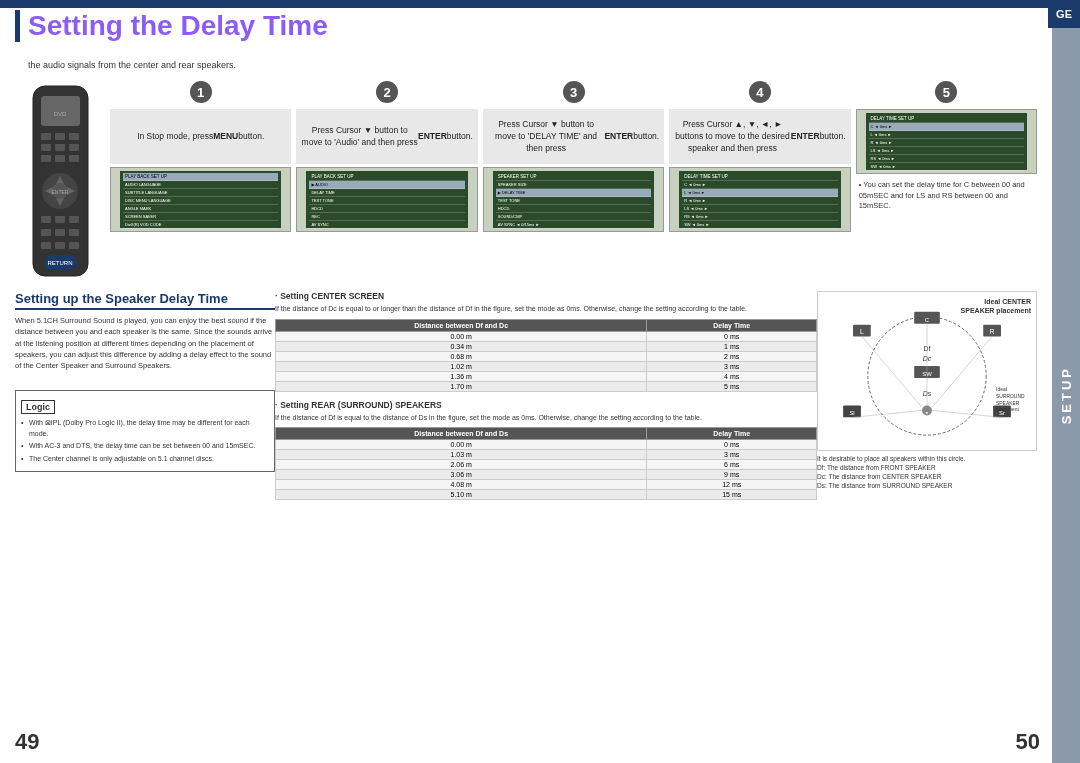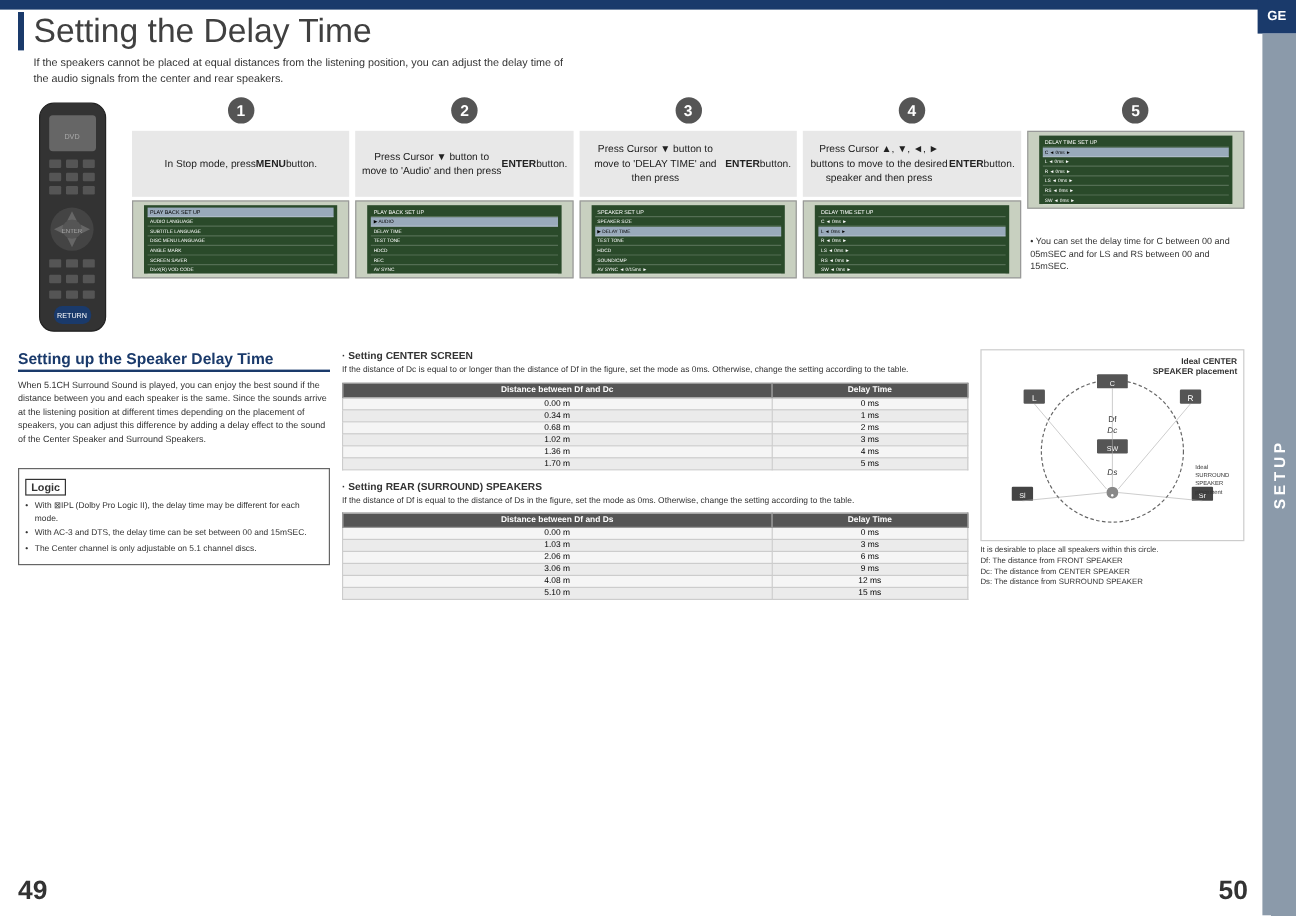--- a/index.html
+++ b/index.html
@@ -62,22 +62,22 @@
       top: 0;
       left: 0;
       right: 28px;
       bottom: 0;
       padding: 10px 15px;
     }
 
     
     .page-title {
       font-size: 28px;
-      font-weight: normal;
-      color: #404040;
+      font-weight: bold;
+      color: #8b5cf6;
       margin-bottom: 4px;
       border-left: 5px solid #1a3a6b;
       padding-left: 8px;
     }
 
     .subtitle-text {
       font-size: 9px;
       color: #333;
       margin-bottom: 10px;
       padding-left: 13px;
@@ -184,28 +184,27 @@
       color: #000;
     }
 
     
     .step5-note {
       font-size: 7.5px;
       color: #333;
       line-height: 1.4;
       padding: 3px;
       text-align: left;
-      margin-top: 16px;
     }
 
     
     .bottom-section {
       display: flex;
       flex-direction: row;
-      gap: 10px;
+      gap: 0;
       margin-top: 5px;
     }
 
     
     .bottom-left {
       width: 260px;
       flex-shrink: 0;
     }
 
     .section-title-large {
@@ -368,21 +367,21 @@
 </div>
 
 <div class="setup-bar">
   <span>SETUP</span>
 </div>
 
 <div class="main-content">
 
   <div class="page-title">Setting the Delay Time</div>
   <div class="subtitle-text">
-    <span>If the speakers cannot be placed at equal distances from the listening position, you can adjust the delay time of</span><br>
+    <br>
     <span>the audio signals from the center and rear speakers.</span>
   </div>
 
   <div class="steps-row">
 
     <div class="remote-container">
       <svg class="remote-svg" viewBox="0 0 75 200" xmlns="http://www.w3.org/2000/svg">
         <rect x="10" y="5" width="55" height="190" rx="12" ry="12" fill="#333" stroke="#222" stroke-width="1"></rect>
         <rect x="18" y="15" width="39" height="30" rx="3" fill="#666"></rect>
         <text x="37" y="35" text-anchor="middle" fill="#aaa" font-size="6">DVD</text>

